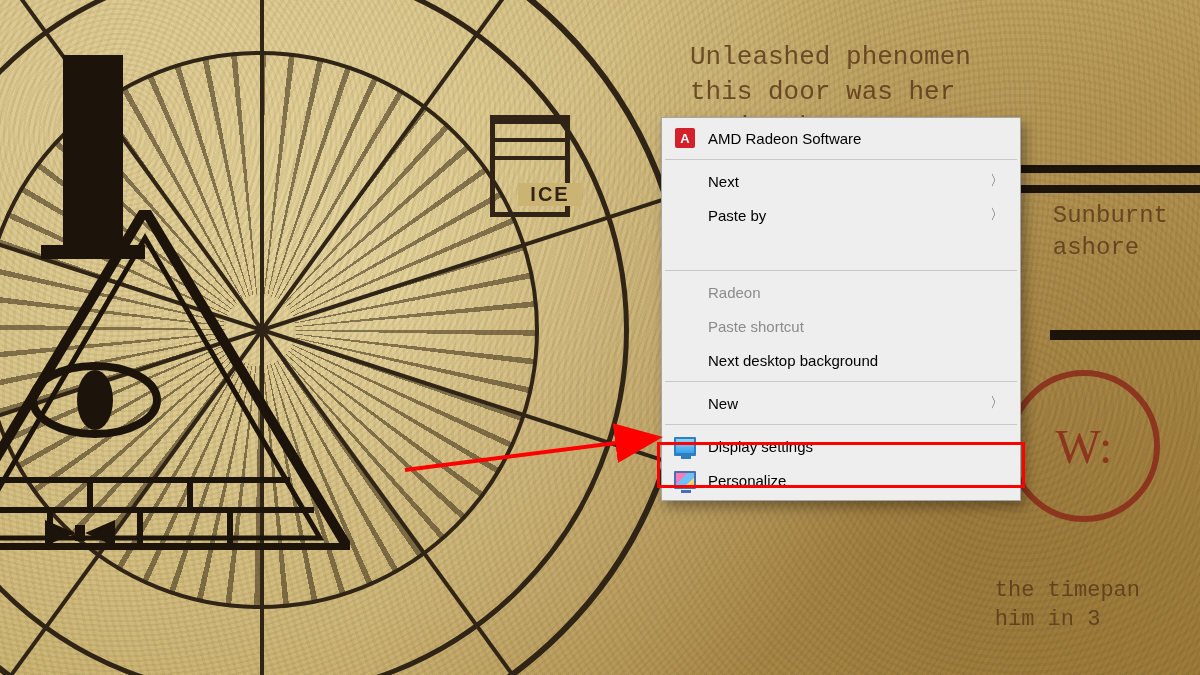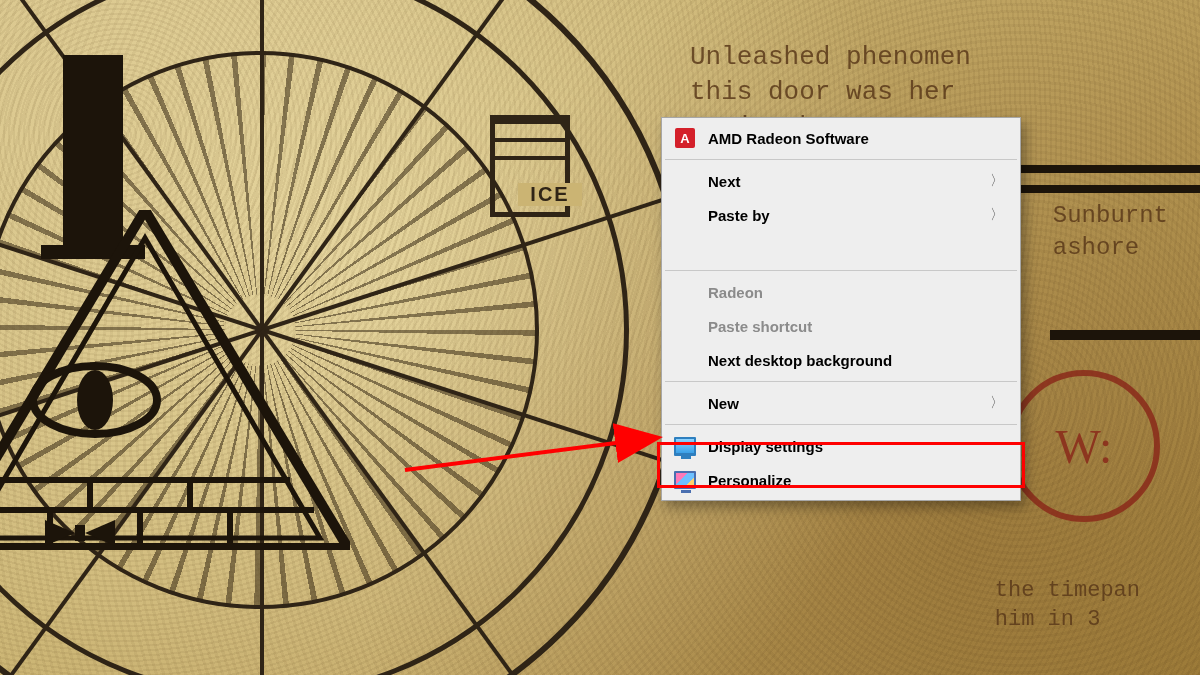--- a/index.html
+++ b/index.html
@@ -145,21 +145,21 @@
     position:relative;
     cursor:default;
   }
   .menu-item.disabled{ color:#8b8b8b; }
   .menu-item .mi-icon{
     width:22px; height:22px;
     margin-right:12px;
     flex:0 0 22px;
     display:flex;align-items:center;justify-content:center;
   }
-  .menu-item .mi-label{ flex:1 1 auto;font-weight:bold; }
+  .menu-item .mi-label{ flex:1 1 auto; }
   .menu-item .chevron{
     color:#5a5a5a;
     font-size:14px;
   }
   .menu-sep{
     height:1px;
     margin:4px 1px;
     background:#c8c8c8;
   }
   .amd-badge{

